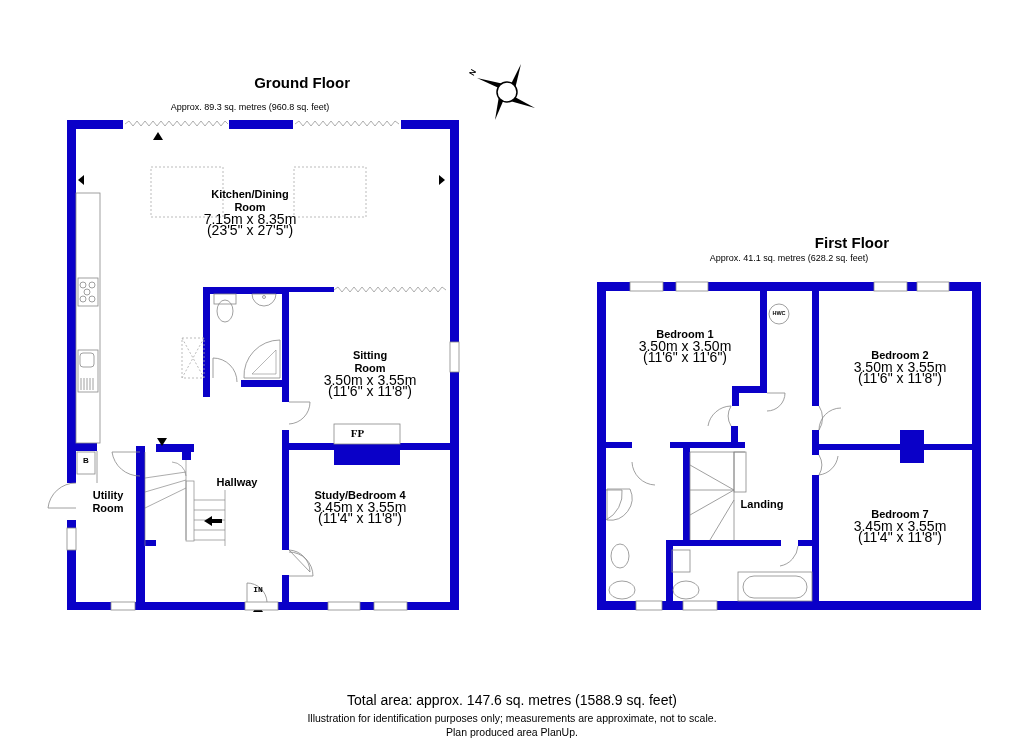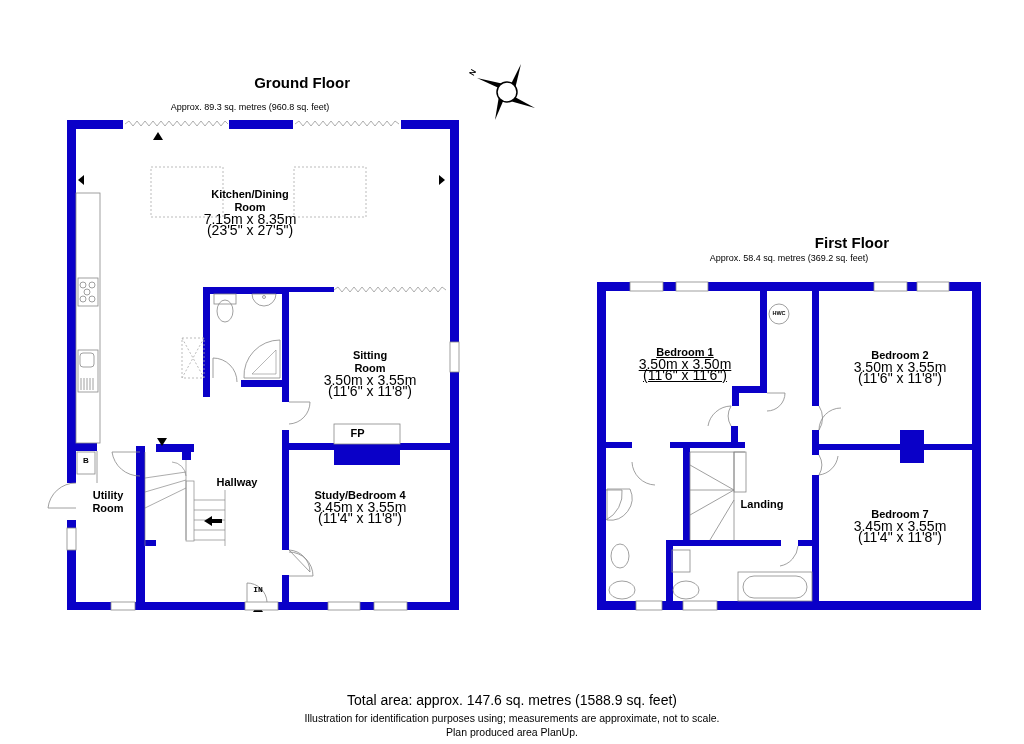--- a/index.html
+++ b/index.html
@@ -246,40 +246,40 @@
   <div class="room-dim">(11'4" x 11'8")</div>
 </div>
 
 <div class="abs room-name" style="left:207px;top:476px;width:60px;">Hallway</div>
 
 <div class="abs" style="left:80px;top:489px;width:56px;">
   <div class="room-name">Utility</div>
   <div class="room-name">Room</div>
 </div>
 
-<div class="abs room-name" style="left:334px;top:427px;width:47px;">FP</div>
+<div class="abs room-name" style="left:334px;top:427px;width:47px;font-family:Liberation Serif, serif;">FP</div>
 <div class="abs small-label" style="left:77px;top:456px;width:18px;">B</div>
 <div class="abs small-label" style="left:248px;top:585px;width:20px;font-family:Liberation Mono, monospace;">IN</div>
 
 <div class="abs floor-title" style="left:689px;top:234px;width:200px;">First Floor</div>
-<div class="abs floor-sub" style="left:689px;top:253px;width:200px;">Approx.  58.4 sq. metres (369.2 sq. feet)</div>
-
-<div class="abs" style="left:630px;top:346px;width:110px;text-decoration:underline;">
+<div class="abs floor-sub" style="left:689px;top:253px;width:200px;">Approx.  41.1 sq. metres (628.2 sq. feet)</div>
+
+<div class="abs" style="left:630px;top:328px;width:110px;">
   <div class="room-name">Bedroom 1</div>
   <div class="room-dim">3.50m x 3.50m</div>
   <div class="room-dim">(11'6" x 11'6")</div>
 </div>
 <div class="abs" style="left:845px;top:349px;width:110px;">
   <div class="room-name">Bedroom 2</div>
   <div class="room-dim">3.50m x 3.55m</div>
   <div class="room-dim">(11'6" x 11'8")</div>
 </div>
 <div class="abs" style="left:845px;top:508px;width:110px;">
   <div class="room-name">Bedroom 7</div>
   <div class="room-dim">3.45m x 3.55m</div>
   <div class="room-dim">(11'4" x 11'8")</div>
 </div>
 <div class="abs room-name" style="left:732px;top:498px;width:60px;">Landing</div>
 <div class="abs" style="left:769px;top:310px;width:20px;font-size:5.5px;font-weight:bold;">HWC</div>
 
 <div class="abs footer-total" style="left:262px;top:692px;width:500px;">Total area: approx. 147.6 sq. metres (1588.9 sq. feet)</div>
-<div class="abs footer-note" style="left:212px;top:712px;width:600px;">Illustration for identification purposes using; measurements are approximate, not to scale.</div>
+<div class="abs footer-note" style="left:212px;top:712px;width:600px;">Illustration for identification purposes only; measurements are approximate, not to scale.</div>
 <div class="abs footer-note" style="left:212px;top:726px;width:600px;">Plan produced area PlanUp.</div>
 
 </body></html>

